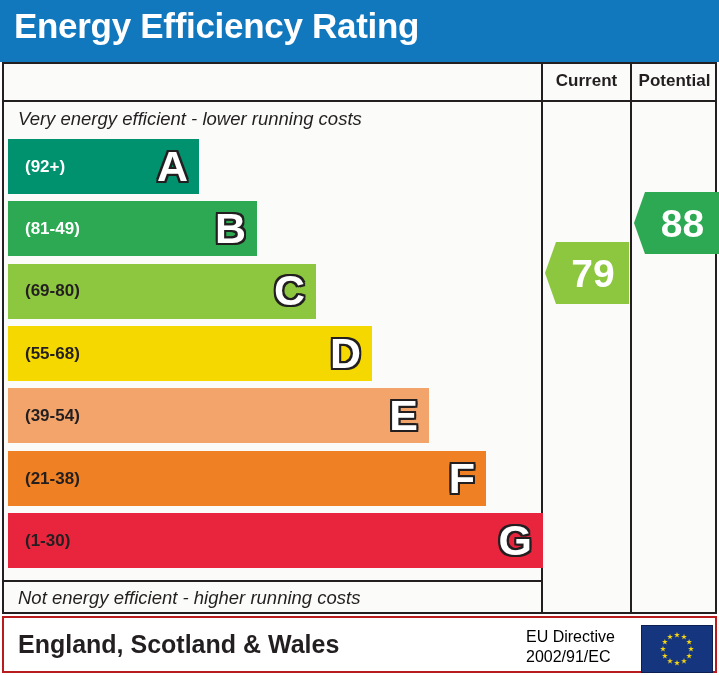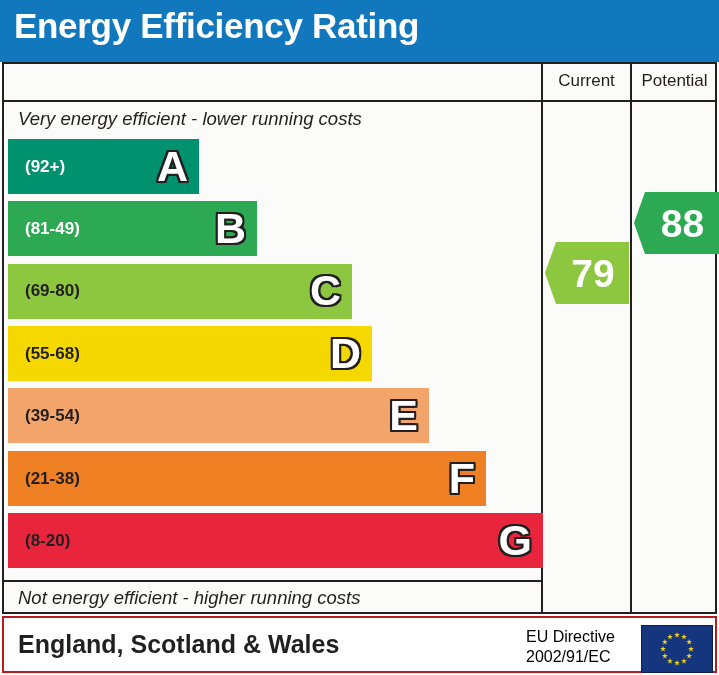--- a/index.html
+++ b/index.html
@@ -72,21 +72,21 @@
     top: 36px;
     width: 100%;
     height: 2px;
     background: #231f20;
   }
 
   .col-head {
     position: absolute;
     top: 7px;
     font-size: 17px;
-    font-weight: normal;
+    font-weight: bold;
     color: #231f20;
     text-align: center;
     white-space: nowrap;
   }
   .col-head.current   { left: 539px; width: 87px; }
   .col-head.potential { left: 628px; width: 85px; }
 
   
   .caption {
     position: absolute;
@@ -232,38 +232,38 @@
 
     <div class="bands">
         <div class="band" style="top: 0px; width: 191px; background: rgb(0, 146, 111);">
           <span class="band-range" style="color: rgb(255, 255, 255);">(92+)</span>
           <span class="band-letter">A</span>
         </div>
         <div class="band" style="top: 62.4px; width: 249px; background: rgb(44, 169, 82);">
           <span class="band-range" style="color: rgb(255, 255, 255);">(81-49)</span>
           <span class="band-letter">B</span>
         </div>
-        <div class="band" style="top: 124.8px; width: 344px; background: rgb(141, 198, 63);">
+        <div class="band" style="top: 124.8px; width: 308px; background: rgb(141, 198, 63);">
           <span class="band-range" style="color: rgb(35, 31, 32);">(69-80)</span>
           <span class="band-letter">C</span>
         </div>
         <div class="band" style="top: 187.2px; width: 364px; background: rgb(244, 216, 0);">
           <span class="band-range" style="color: rgb(35, 31, 32);">(55-68)</span>
           <span class="band-letter">D</span>
         </div>
         <div class="band" style="top: 249px; width: 421px; background: rgb(243, 164, 106);">
           <span class="band-range" style="color: rgb(35, 31, 32);">(39-54)</span>
           <span class="band-letter">E</span>
         </div>
         <div class="band" style="top: 312px; width: 478px; background: rgb(239, 128, 35);">
           <span class="band-range" style="color: rgb(35, 31, 32);">(21-38)</span>
           <span class="band-letter">F</span>
         </div>
         <div class="band" style="top: 374.4px; width: 535px; background: rgb(233, 37, 62);">
-          <span class="band-range" style="color: rgb(35, 31, 32);">(8-20)</span>
+          <span class="band-range" style="color: rgb(35, 31, 32);">(1-30)</span>
           <span class="band-letter">G</span>
         </div>
       </div>
 
     <div id="arrows">
         <div class="rating-arrow" style="left: 541px; top: 178px; width: 84px; background: rgb(141, 198, 63);">
           <span class="rating-value">79</span>
         </div>
         <div class="rating-arrow" style="left: 630px; top: 128px; width: 85px; background: rgb(44, 169, 82);">
           <span class="rating-value">88</span>

